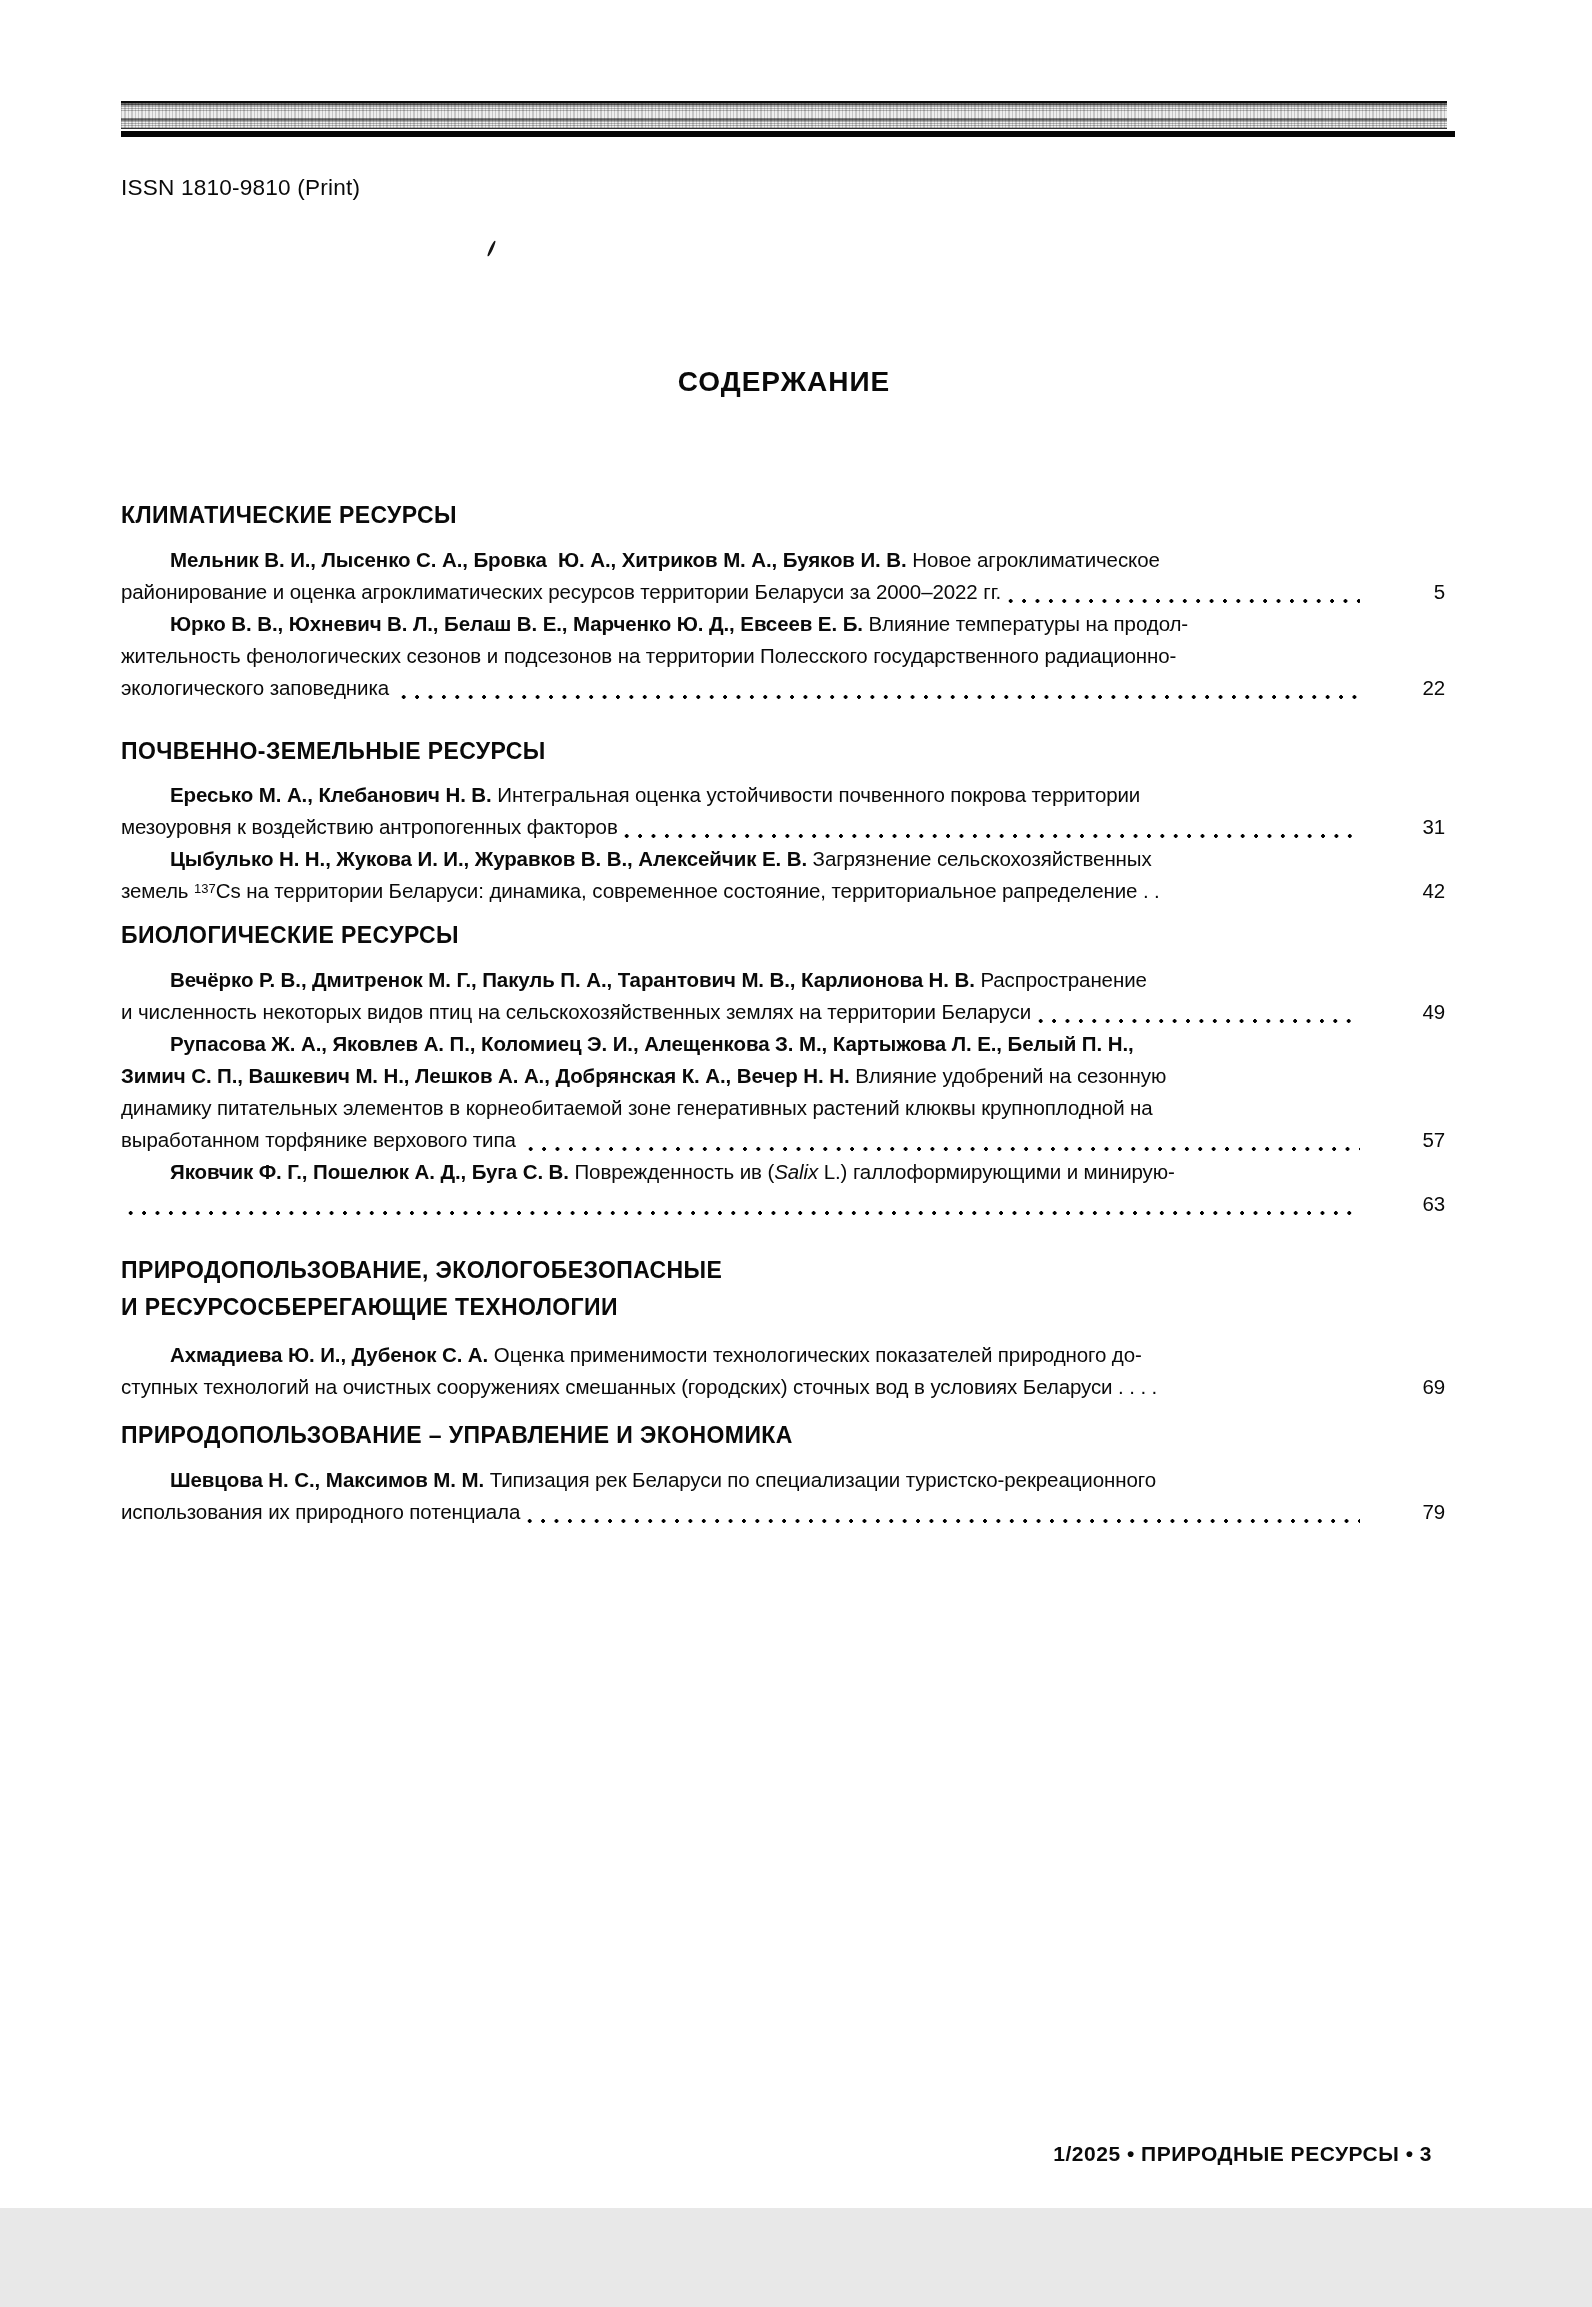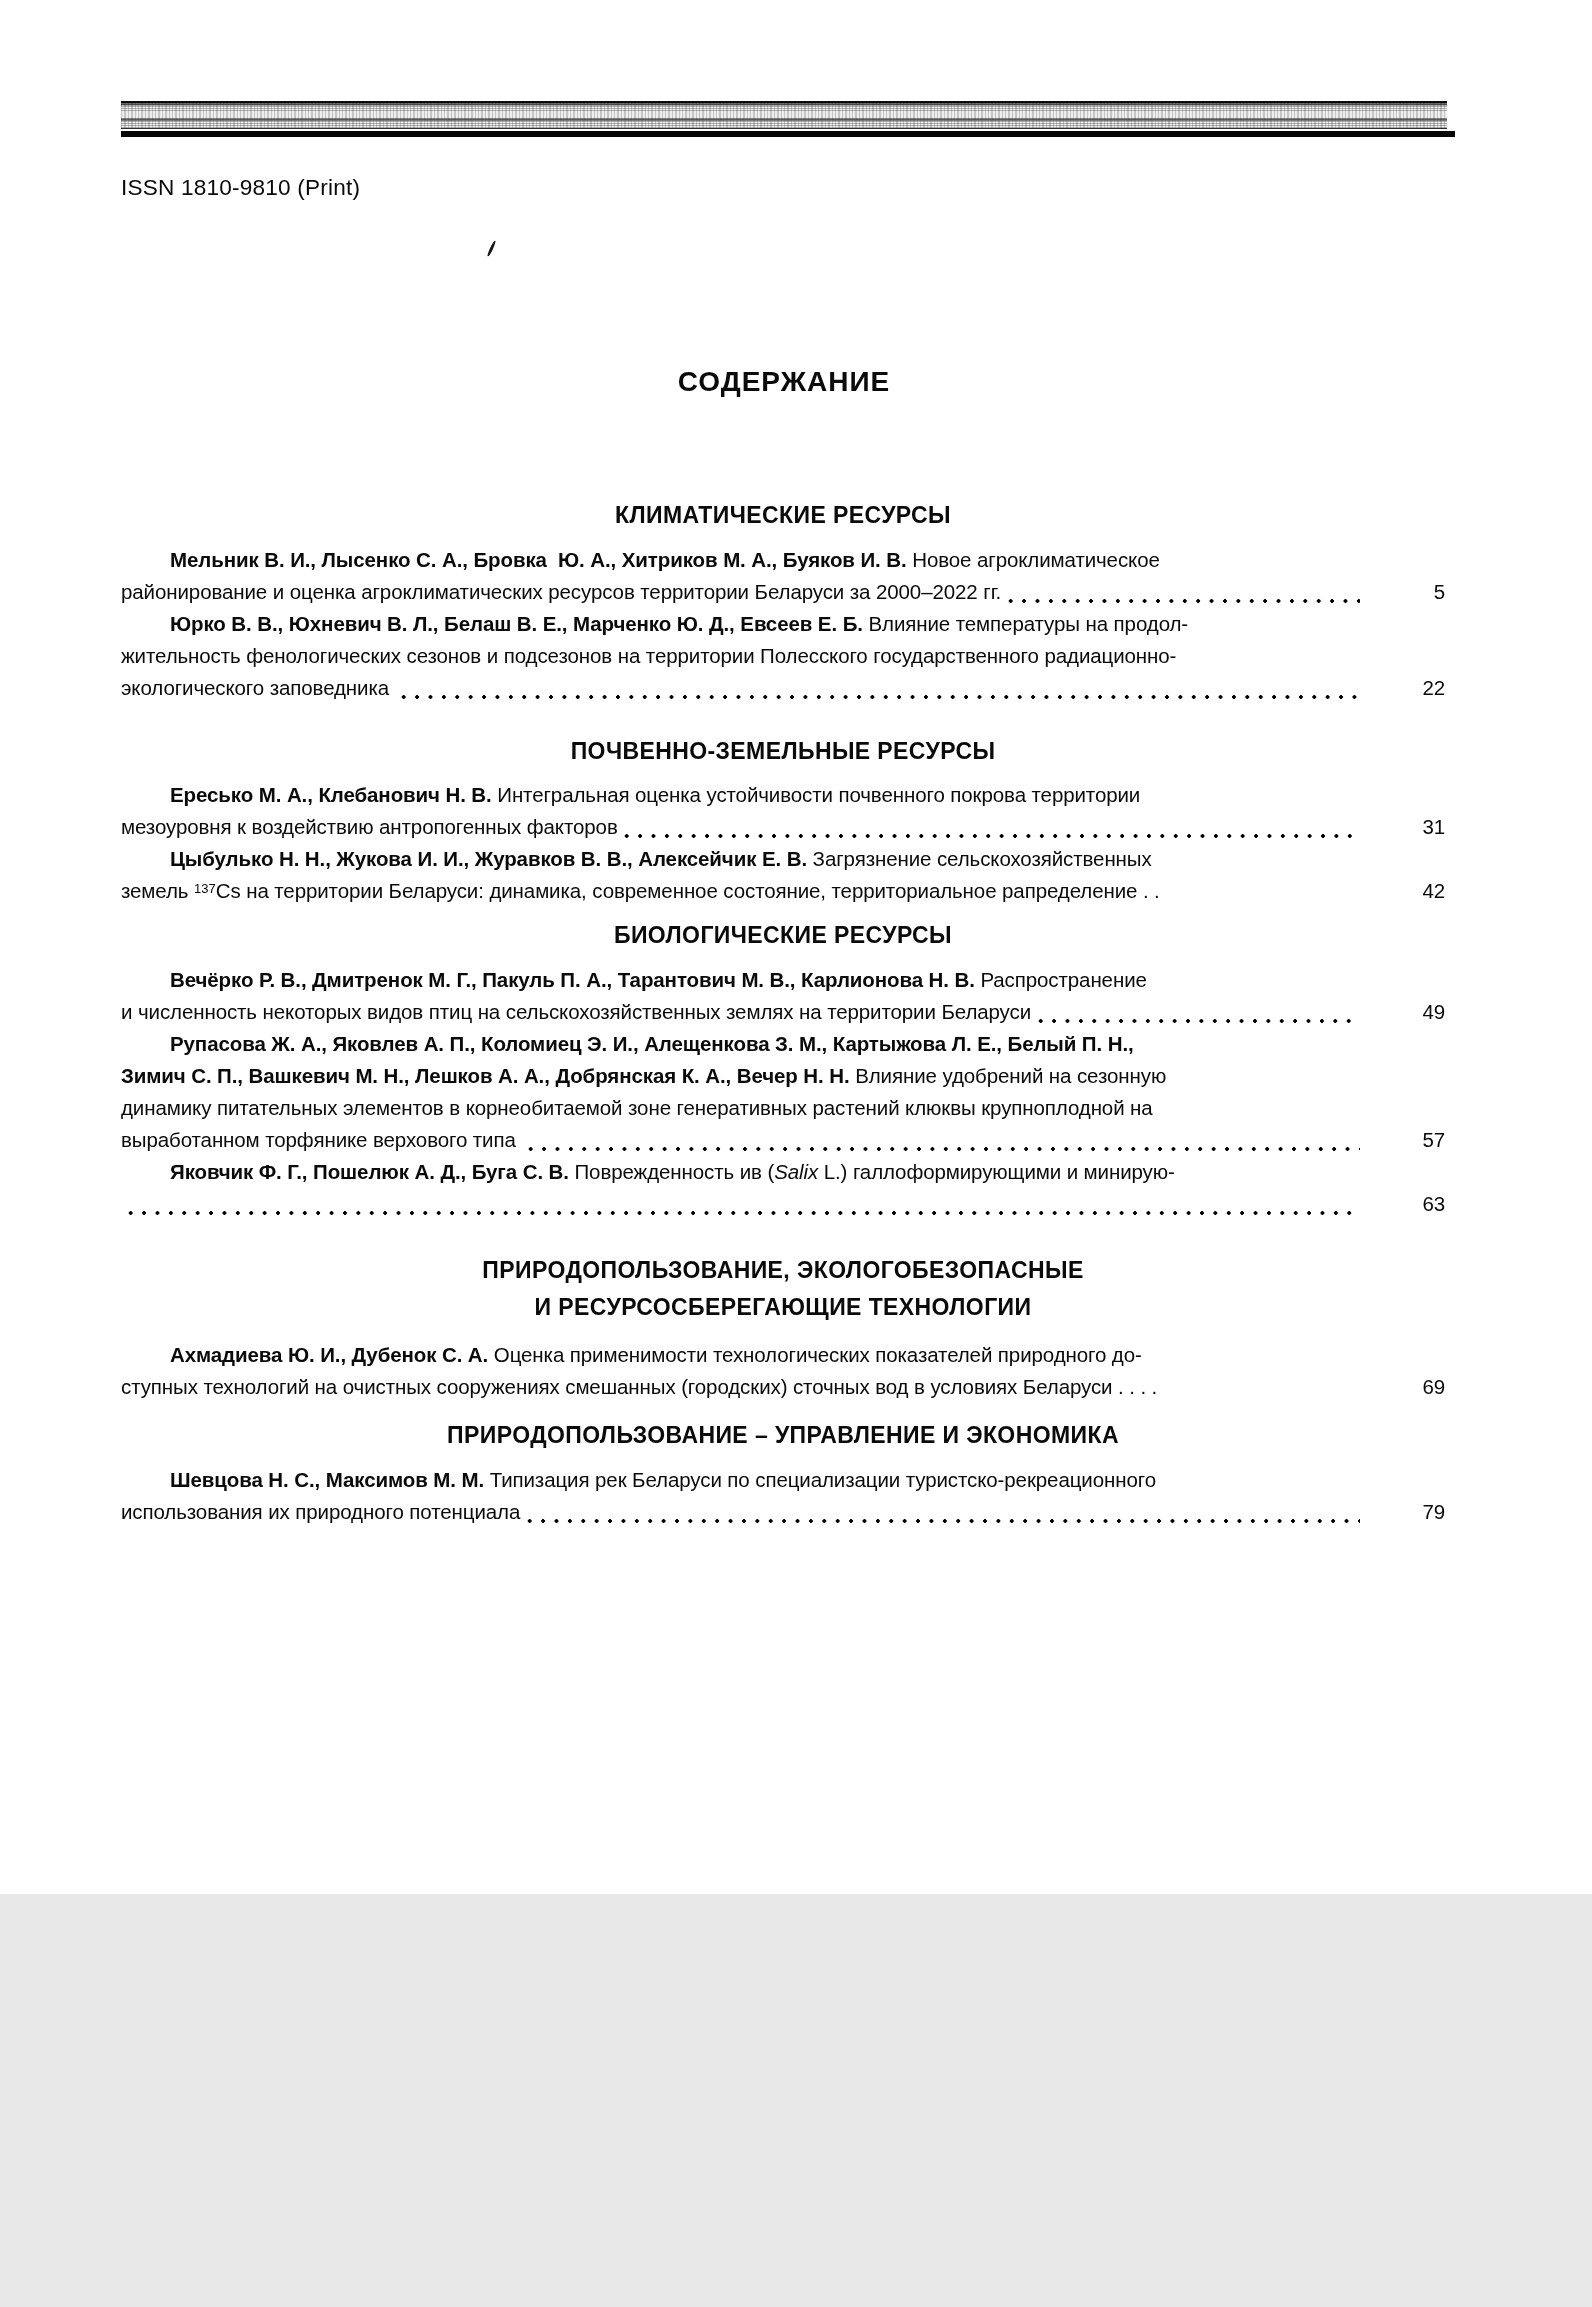--- a/index.html
+++ b/index.html
@@ -1,17 +1,17 @@
 <!DOCTYPE html>
 <html lang="ru" style="font-size:11px"><head>
 <meta charset="utf-8">
 <style>
   html,body{margin:0;padding:0;background:#e8e8e8;}
   .page{
-    position:relative;width:1592px;height:1894px;background:#ffffff;
+    position:relative;width:1592px;height:2208px;background:#ffffff;
     font-family:"Liberation Sans","DejaVu Sans",sans-serif;color:#0a0a0a;
     overflow:hidden;margin:0 auto;
   }
   
   .topbar{
     position:absolute;left:121px;top:101px;width:1326px;height:25px;
     border-top:2.1px solid #0a0a0a;border-bottom:0.7px solid #2c2c2c;
     background:
       linear-gradient(180deg, rgba(0,0,0,.55) 0 6%, rgba(0,0,0,0) 14%),
       linear-gradient(180deg, rgba(0,0,0,0) 0 60%, rgba(0,0,0,.45) 62% 72%, rgba(0,0,0,0) 74%),
@@ -20,21 +20,21 @@
   }
   .rule{position:absolute;left:121px;top:131px;width:1334px;height:6.2px;background:#050505;}
   .issn{position:absolute;left:121px;top:175px;font-size:22.6px;letter-spacing:0.2px;}
   .stray{position:absolute;left:490px;top:240px;width:2.7px;height:17px;background:#161616;
          border-radius:60% 40%/50%;transform:rotate(24deg);}
   .toc-title{
     position:absolute;left:121px;top:366px;width:1326px;margin:0;text-align:center;
     font-size:28px;font-weight:bold;letter-spacing:1px;
   }
   .toc{position:absolute;left:121px;top:501px;width:1324px;}
-  .sec-h{font-weight:bold;font-size:23px;line-height:29px;text-align:center;
+  .sec-h{font-weight:bold;font-size:23px;line-height:29px;
          letter-spacing:0.4px;margin:0 0 13.7px 0;}
   .sec-h.two{line-height:37px;}
   .sec-h.s1{margin-top:33px;}
   .sec-h.s2{margin-top:13.7px;}
   .sec-h.s3{margin-top:32px;}
   .sec-h.s4{margin-top:18px;}
   .entry{font-size:20.5px;}
   .line{display:flex;line-height:32px;letter-spacing:-0.1px;}
   .txt{white-space:pre;}
   .line.first .txt{padding-left:49px;}

